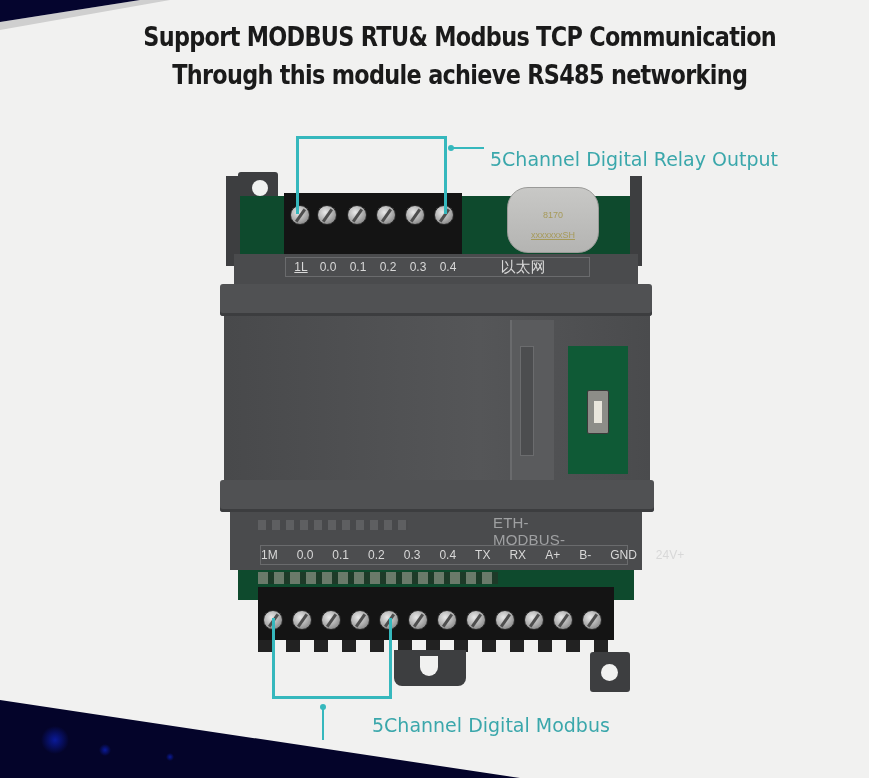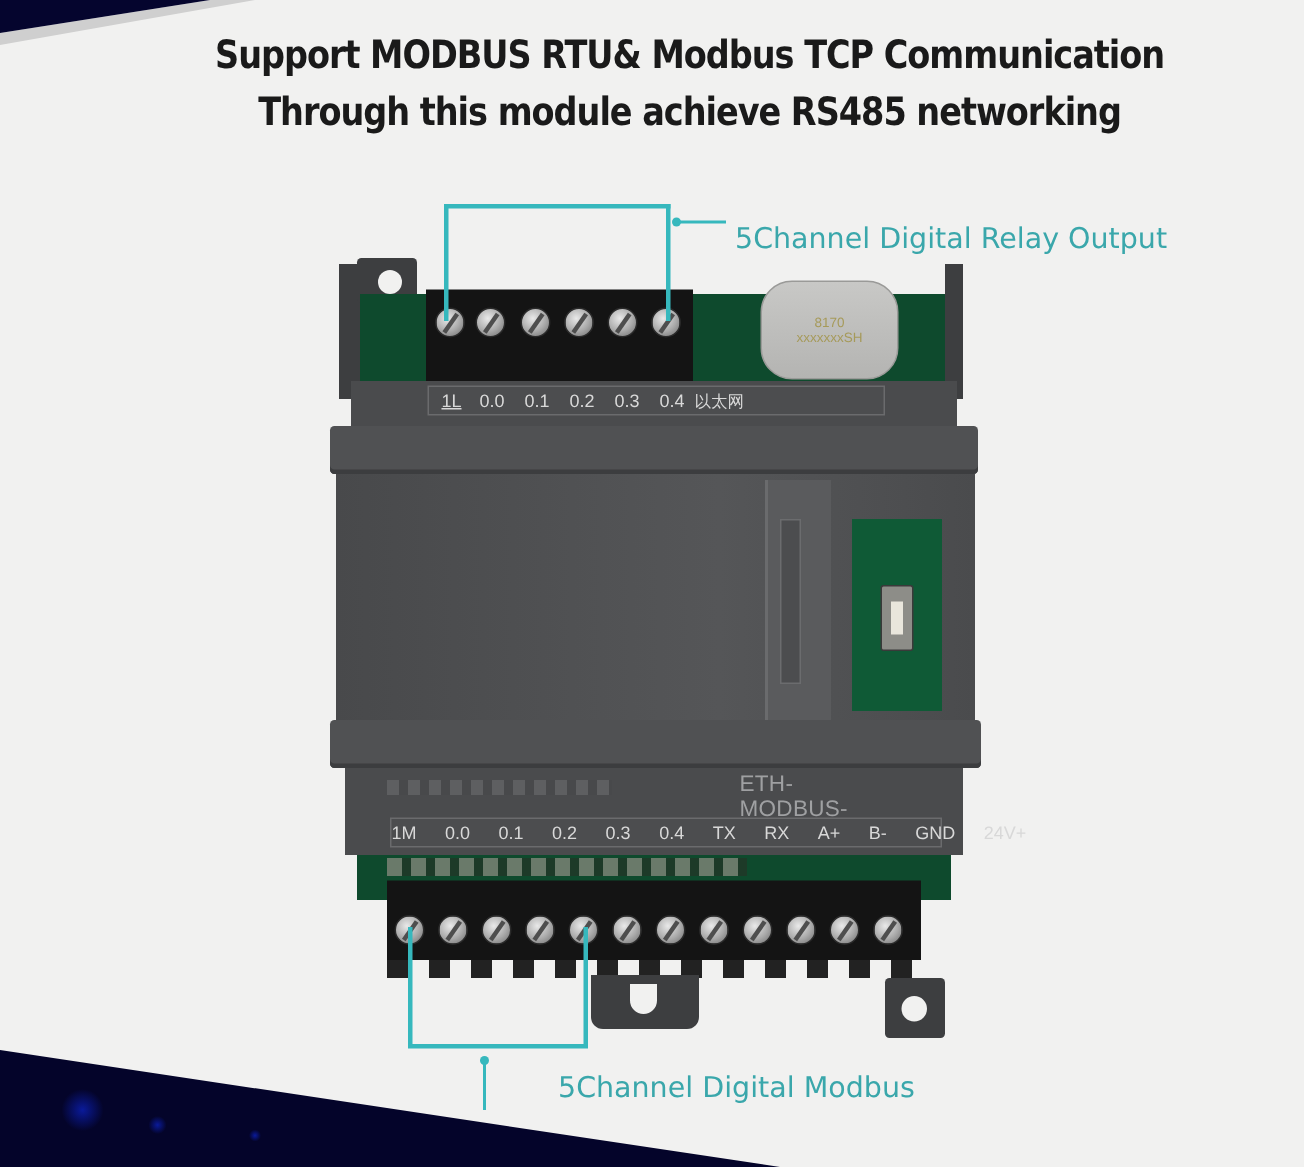--- a/index.html
+++ b/index.html
@@ -95,32 +95,32 @@
   <div class="part terminal-block" style="left:284px;top:193px;width:178px;height:62px;"></div>
   <div class="screw" style="left:290px;top:205px;"></div>
   <div class="screw" style="left:317px;top:205px;"></div>
   <div class="screw" style="left:347px;top:205px;"></div>
   <div class="screw" style="left:376px;top:205px;"></div>
   <div class="screw" style="left:405px;top:205px;"></div>
   <div class="screw" style="left:434px;top:205px;"></div>
 
   <div class="rj45" style="left:507px;top:187px;width:92px;height:66px;border-radius:21px;">
     <div style="margin-top:22px;">8170</div>
-    <div style="margin-top:0;">xxxxxxxSH</div>
+    <div style="margin-top:10px;text-decoration:underline;">xxxxxxxSH</div>
   </div>
 
   <div class="part dark" style="left:234px;top:254px;width:404px;height:30px;"></div>
   <div class="label-strip" style="left:285px;top:257px;width:305px;height:20px;">
     <span style="width:24px;margin-left:3px;text-decoration:underline;">1L</span>
     <span style="width:30px;">0.0</span>
     <span style="width:30px;">0.1</span>
     <span style="width:30px;">0.2</span>
     <span style="width:30px;">0.3</span>
     <span style="width:30px;">0.4</span>
-    <span style="flex:1;text-align:left;padding-right:6px;font-size:11px;font-family:Liberation Mono, monospace;">以太网</span>
+    <span style="flex:1;text-align:center;padding-right:6px;font-size:15px;font-family:Liberation Mono, monospace;">以太网</span>
   </div>
 
   <div class="part" style="left:220px;top:284px;width:432px;height:32px;background:#505153;border-radius:3px;box-shadow: inset 0 -3px 0 #3c3d3f;"></div>
 
   <div class="part" style="left:224px;top:316px;width:426px;height:166px;background:linear-gradient(90deg,#48494b,#555658 60%,#4a4b4d);"></div>
 
   <div class="part" style="left:510px;top:320px;width:44px;height:162px;background:#5a5b5d;border-left:2px solid #6a6b6d;"></div>
   <div class="part" style="left:520px;top:346px;width:14px;height:110px;background:#4c4d4f;border:1px solid #6b6c6e;"></div>
 
   <div class="part pcb" style="left:568px;top:346px;width:60px;height:128px;background:#0f5a36;"></div>

